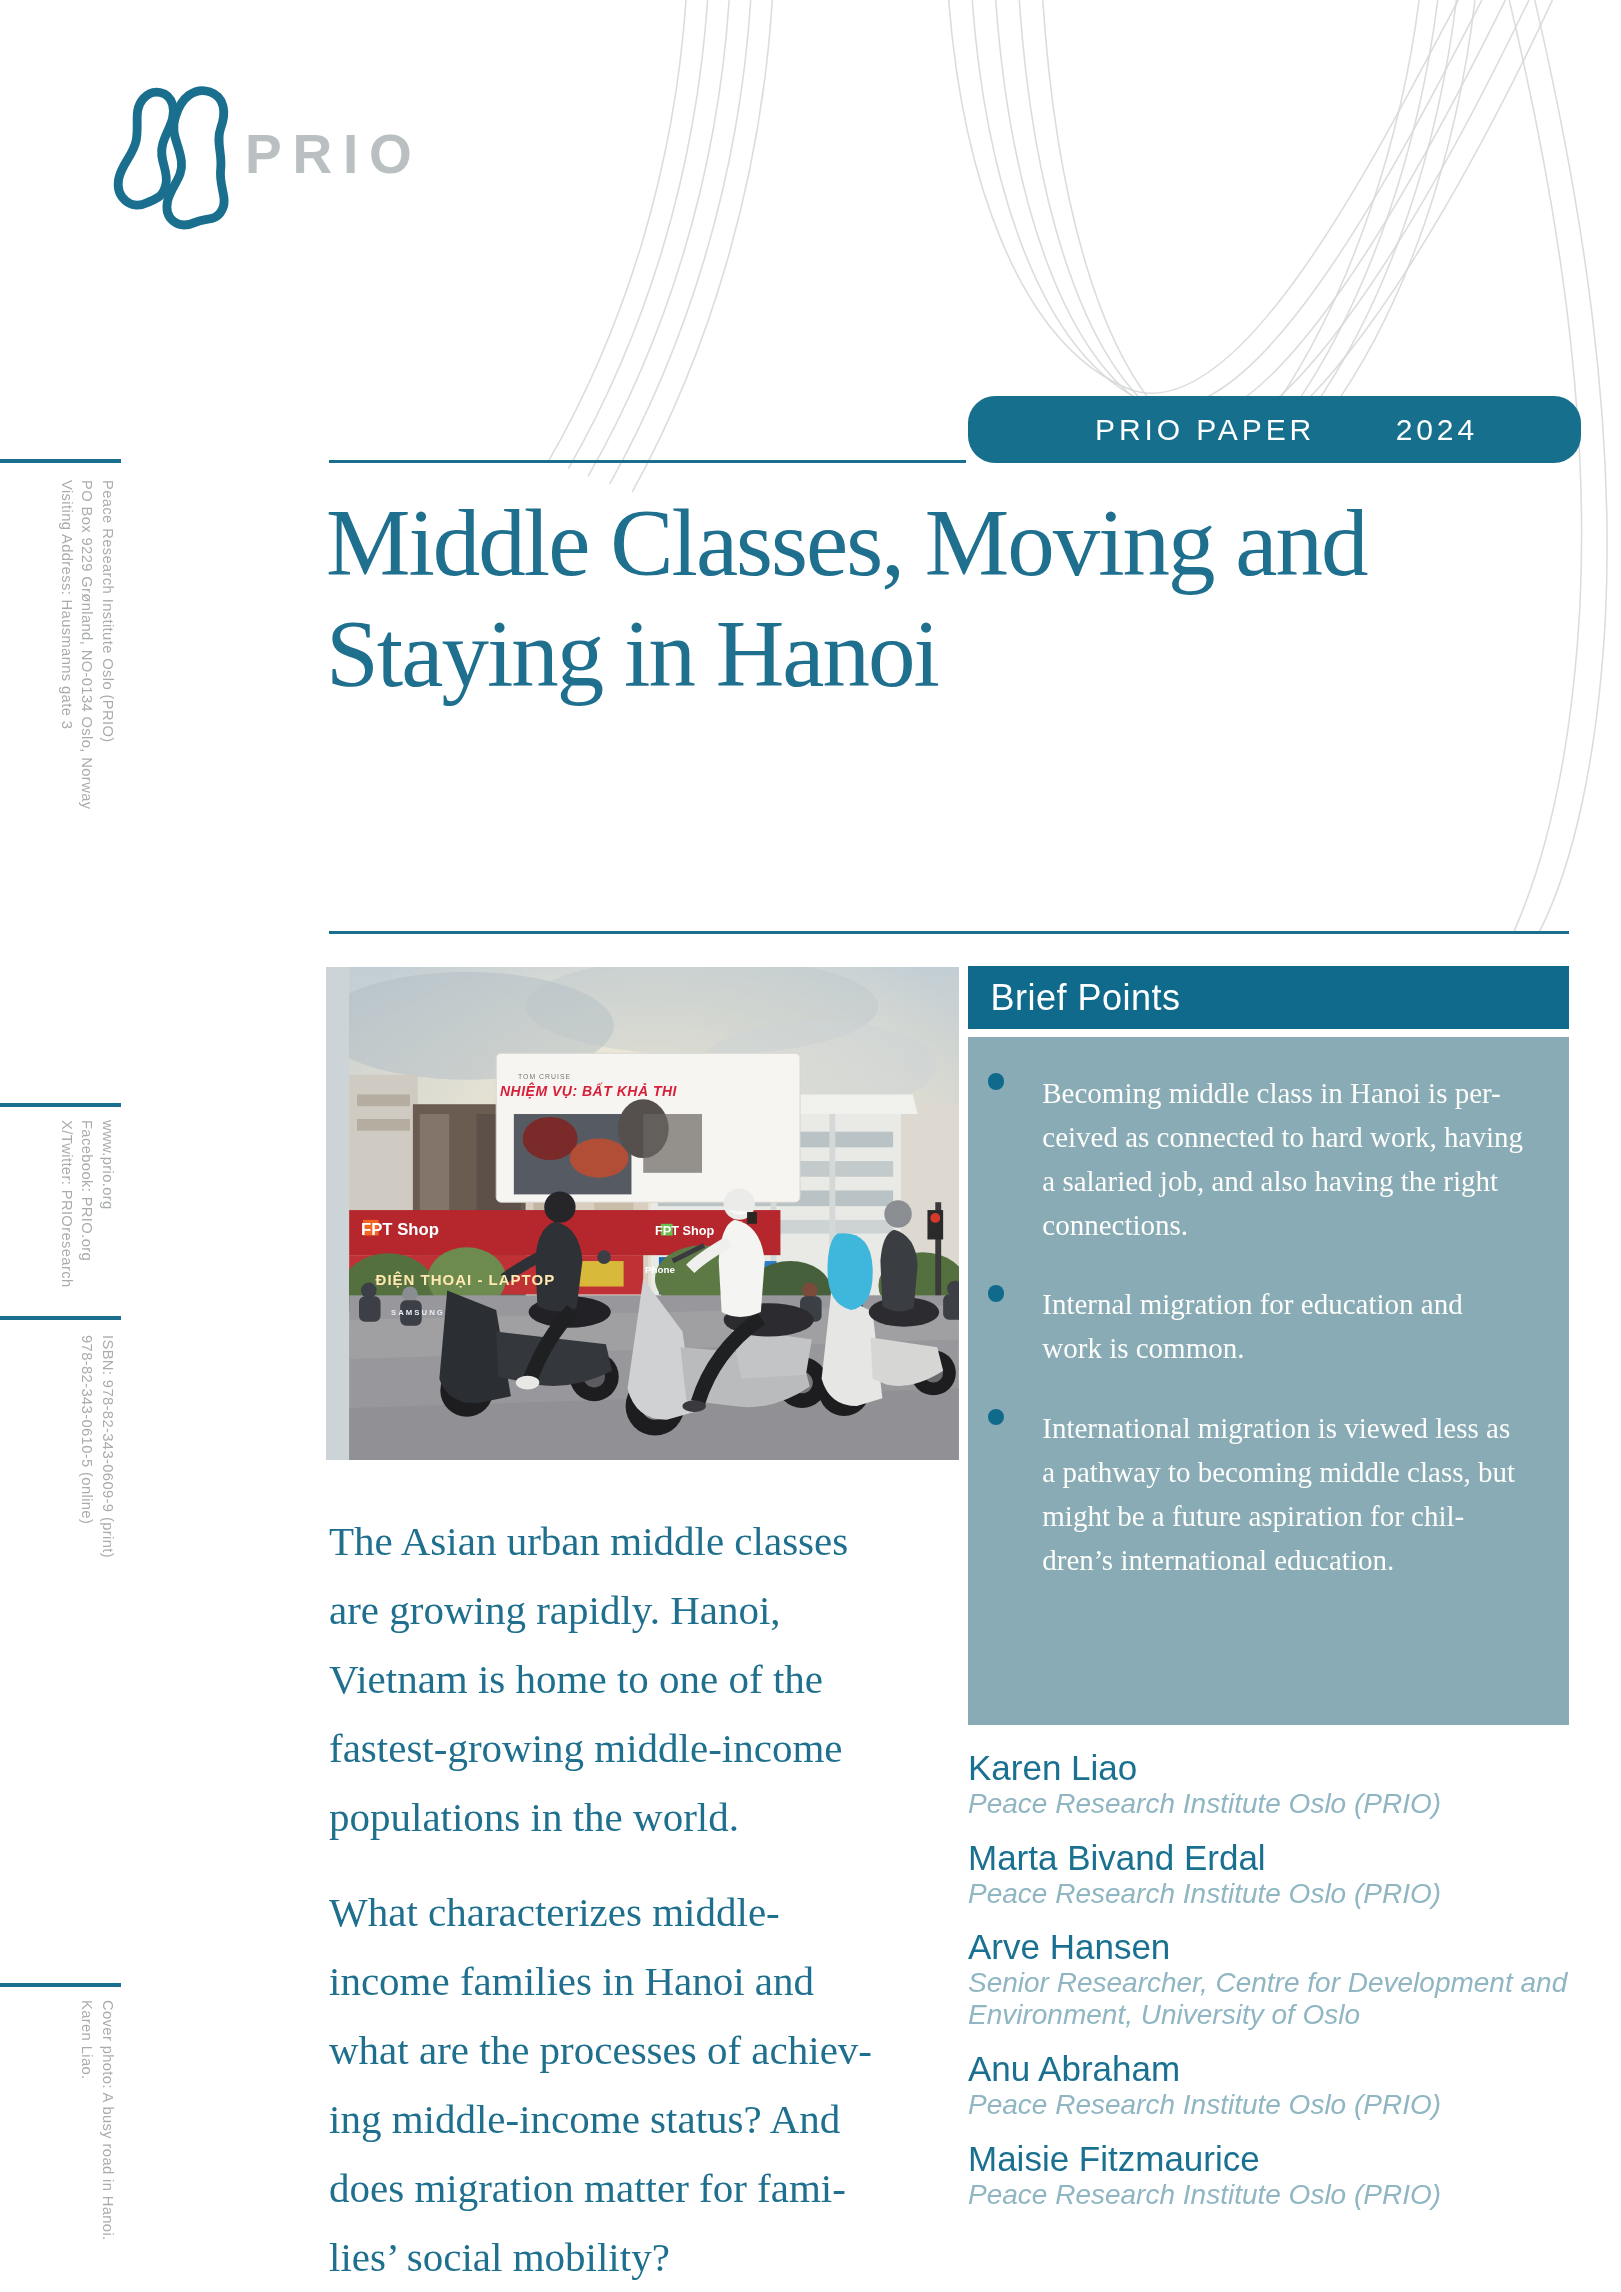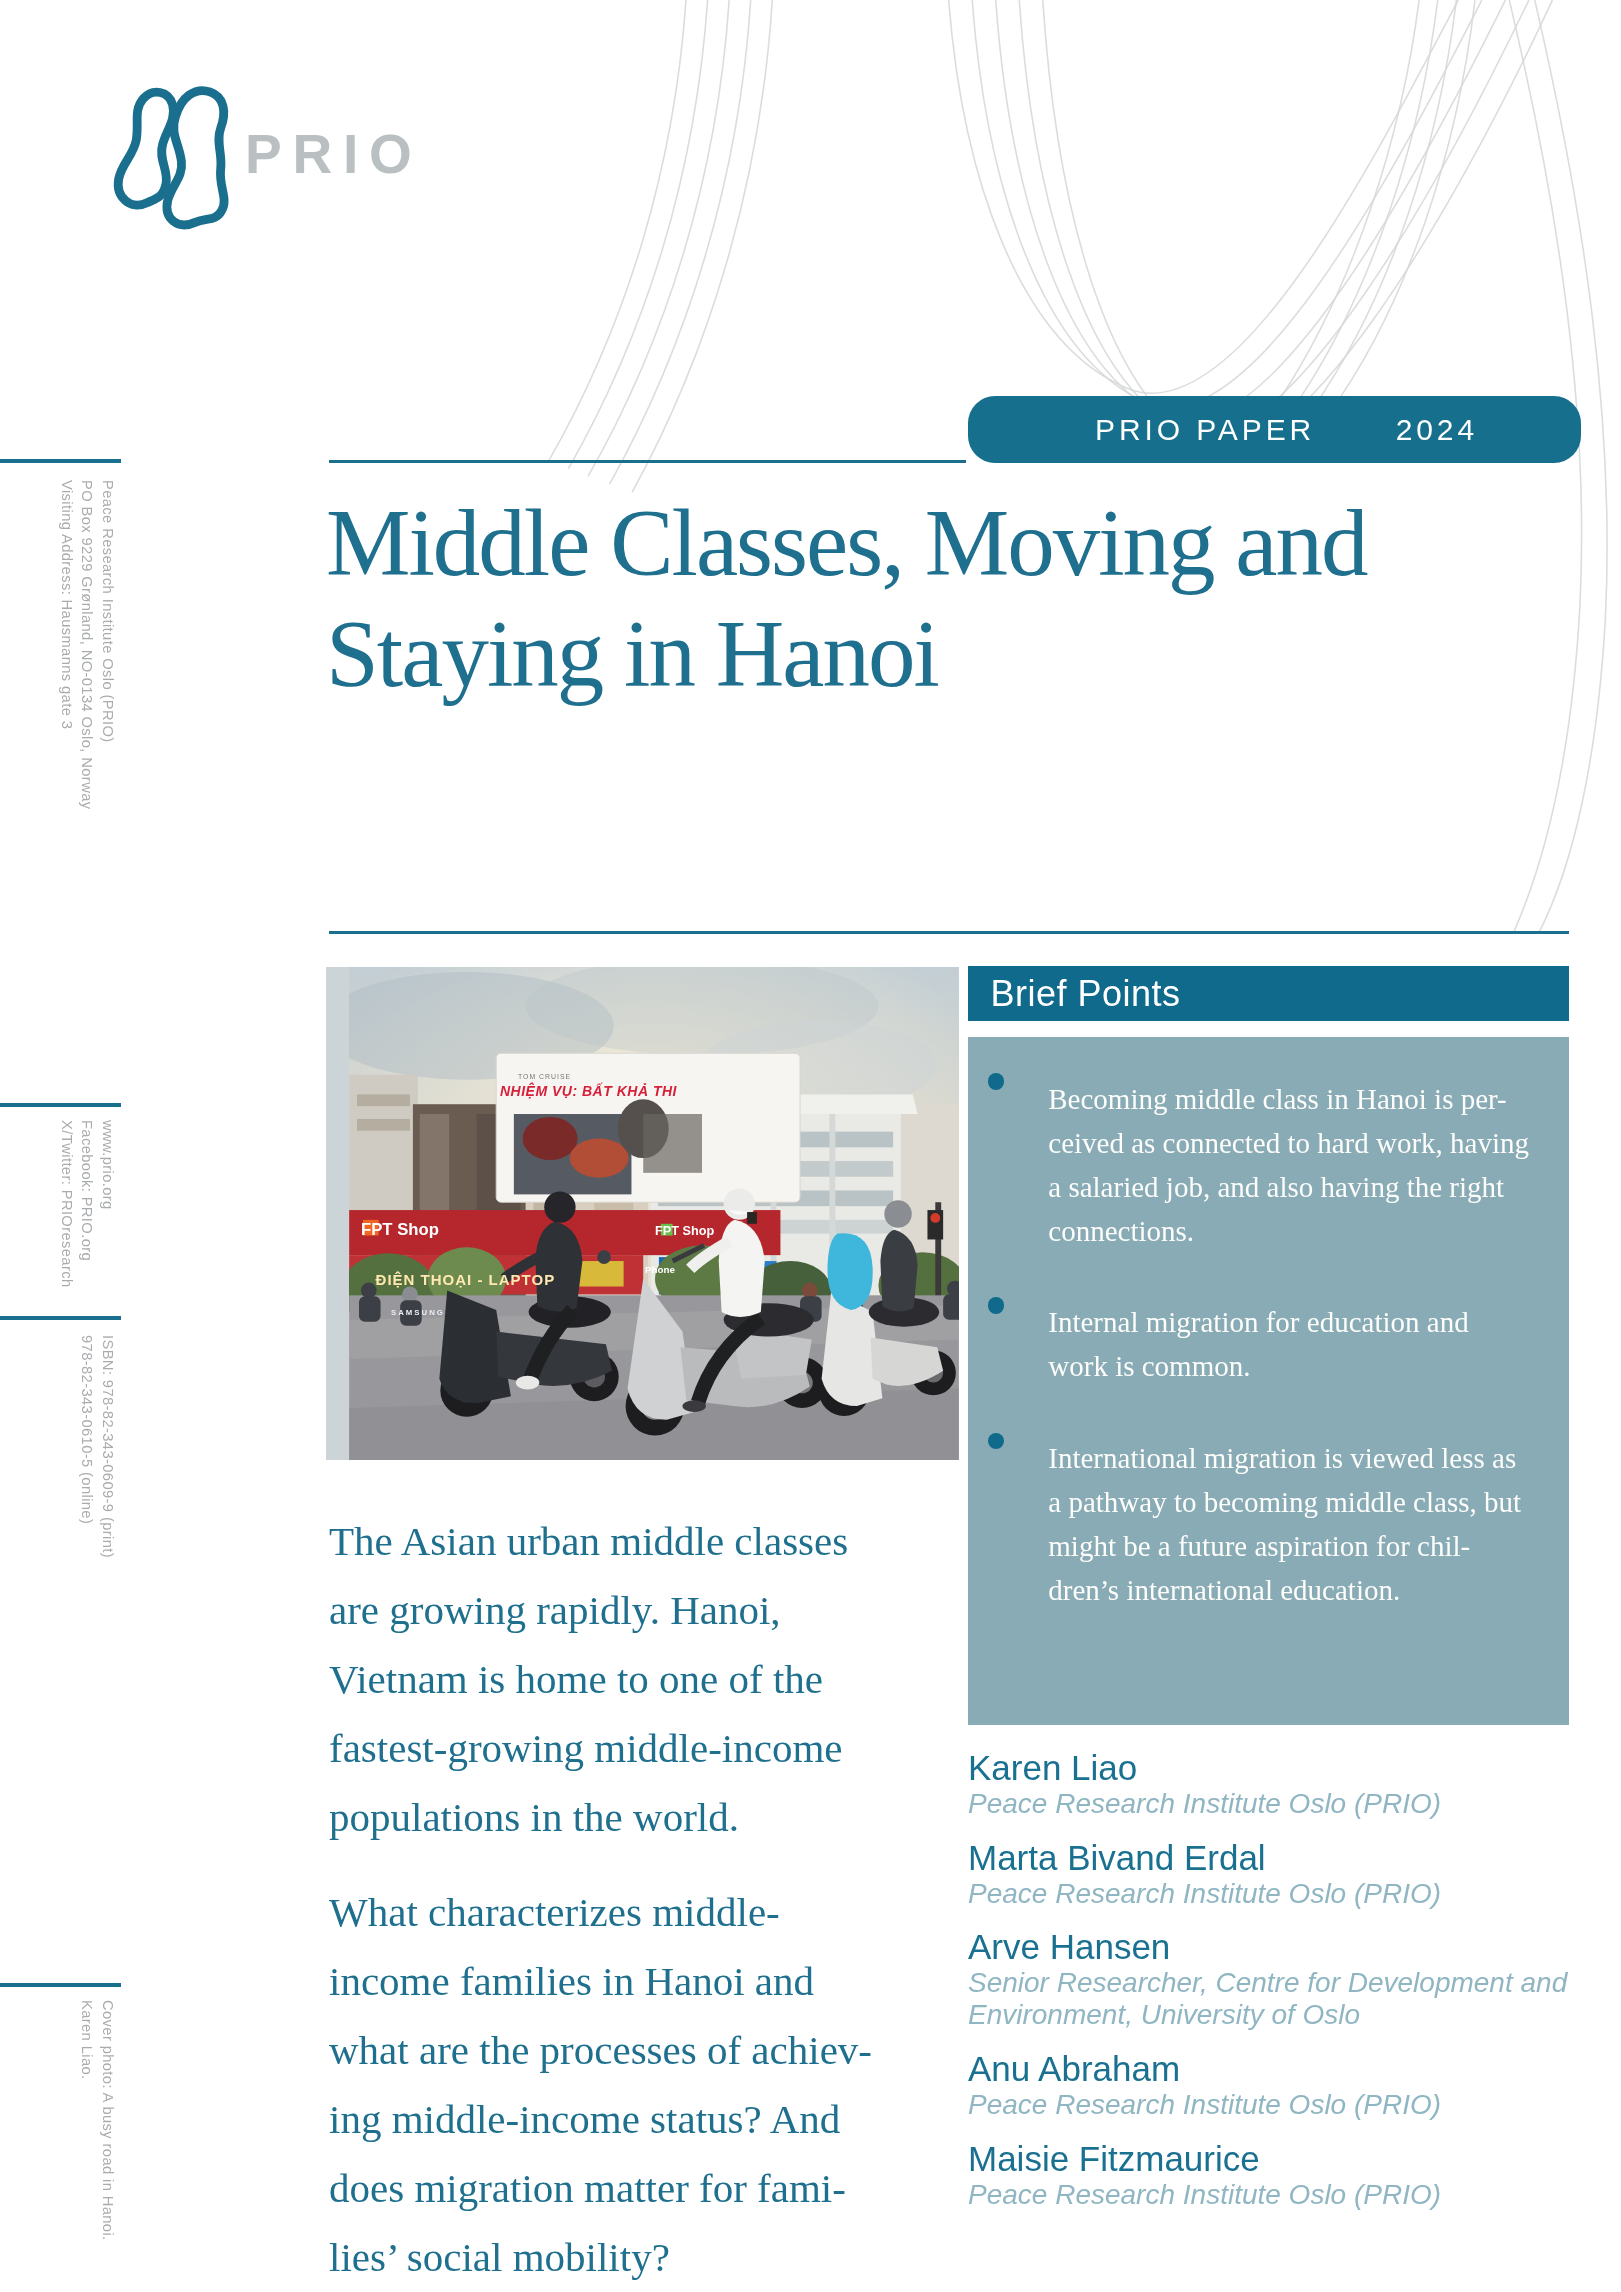--- a/index.html
+++ b/index.html
@@ -45,28 +45,28 @@
   .sign{position:absolute;color:#fff;font-weight:700;}
   .billboard-top{left:192px;top:106px;font-size:6.9px;color:#777;font-weight:400;letter-spacing:1px;}
   .billboard-title{left:174px;top:116px;font-size:14px;color:#d81f3a;font-style:italic;letter-spacing:0.5px;}
   .fpt1{left:35px;top:253px;font-size:16.7px;}
   .fpt2{left:329px;top:257px;font-size:12.7px;}
   .dtl{left:21.6px;top:304px;font-size:15px;letter-spacing:1px;color:#ffe9b0;margin-left:28px;}
   .samsung{left:65px;top:341px;font-size:7.8px;letter-spacing:2px;color:#e8eef5;}
   .phone{left:319px;top:297px;font-size:9.8px;}
 
   
-  .brief-header{left:968px;top:966px;width:601px;height:55px;background:#0f6a8b;z-index:3;
+  .brief-header{left:968px;top:966px;width:601px;height:63px;background:#0f6a8b;z-index:3;
                 display:flex;align-items:center;padding-left:22.5px;box-sizing:border-box;
                 color:#fff;font-size:36px;letter-spacing:0.5px;}
   .brief-body{left:968px;top:1037px;width:601px;height:688px;background:#88abb5;z-index:3;
               box-sizing:border-box;padding:23.5px 23.5px 0 17.6px;}
   .b-item{display:flex;margin-bottom:15.7px;}
   .b-dot{flex:0 0 16.7px;width:16.7px;height:16.7px;border-radius:50%;background:#0f6a8b;margin:12.7px 28px 0 2px;}
-  .b-text{margin:16px;font-family:"Liberation Serif",serif;font-size:29px;line-height:44px;
+  .b-text{margin:10px;font-family:"Liberation Serif",serif;font-size:29px;line-height:44px;
           color:#fdfdfb;width:534px;}
   .b-text em{font-style:italic;}
 
   
   .authors{left:968px;top:1747px;width:627px;z-index:2;}
   .a-entry{margin-bottom:16.7px;}
   .a-name{font-size:35px;line-height:41px;color:#1a7090;font-weight:400;}
   .a-affil{font-size:28px;line-height:32px;color:#8fb6c2;font-style:italic;}
 
   

